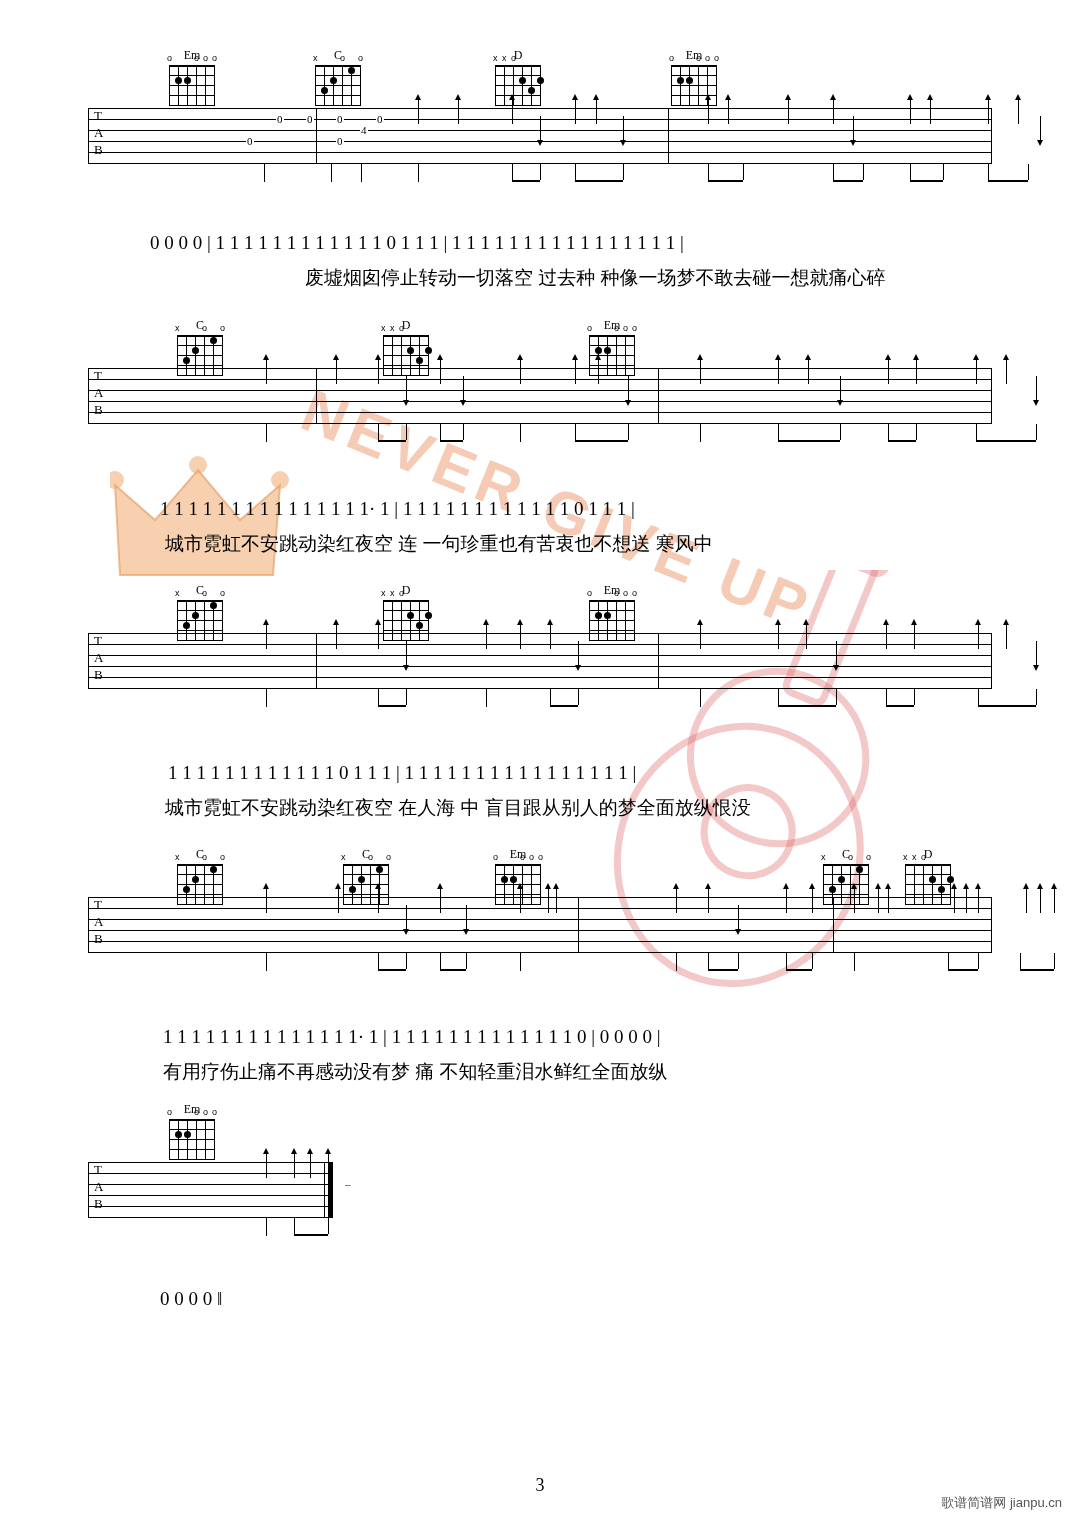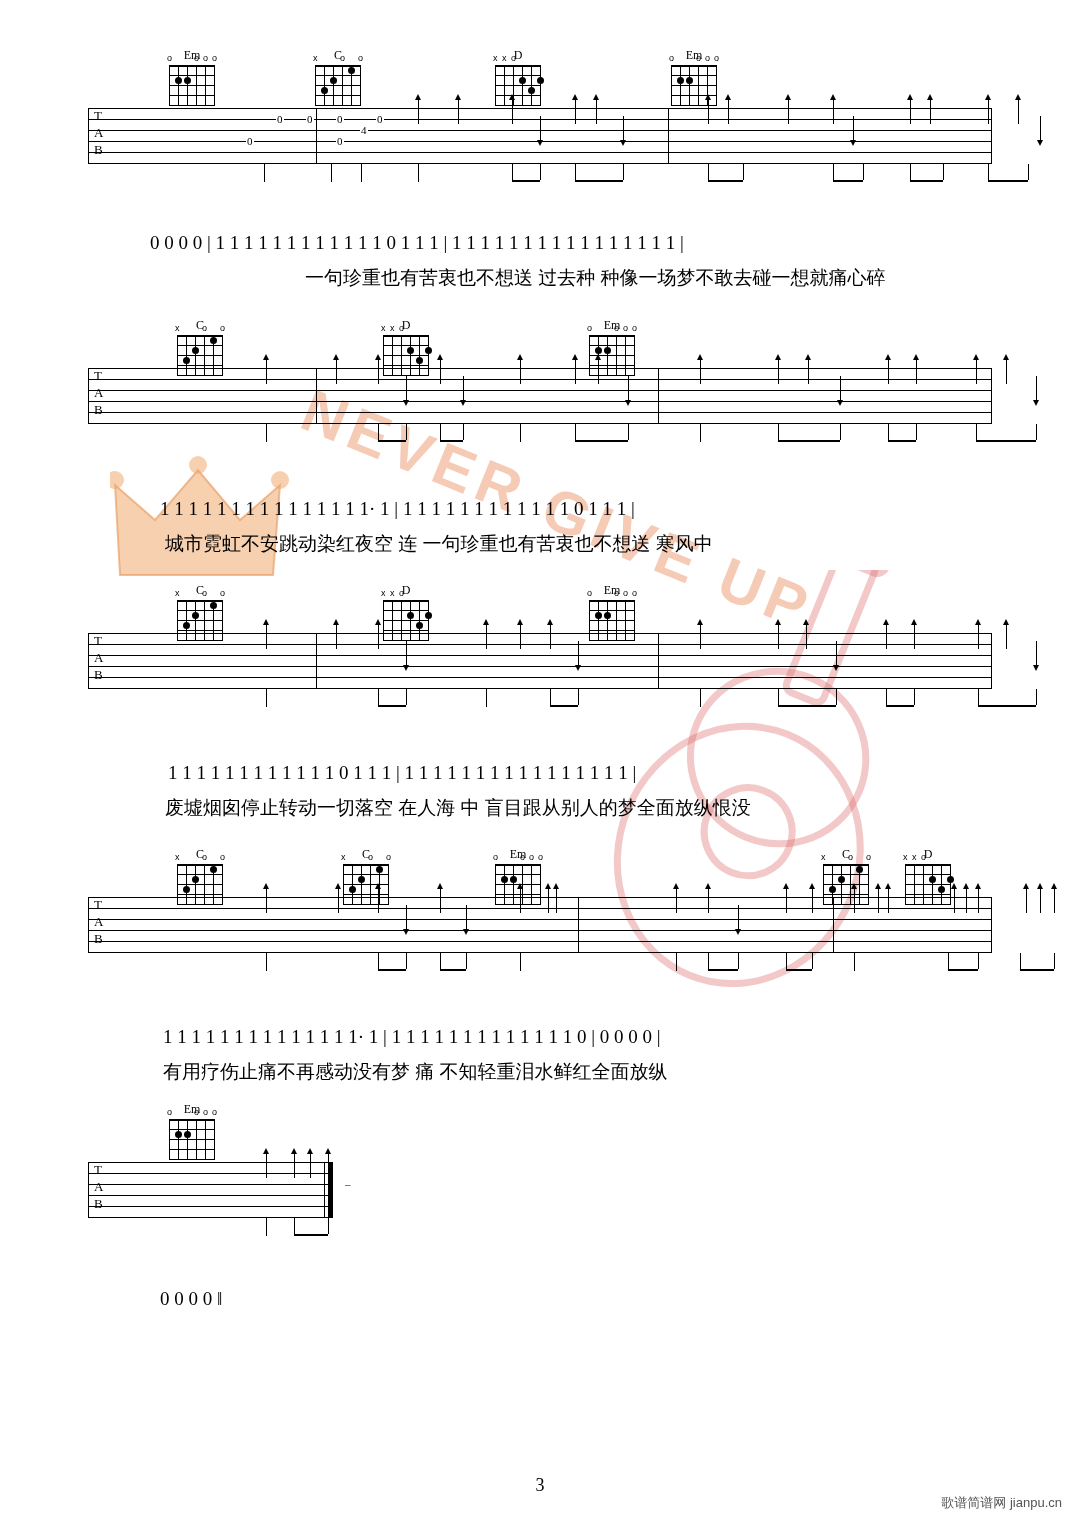--- a/index.html
+++ b/index.html
@@ -295,21 +295,21 @@
     <div class="tabnum" style="left: 188px; top: 6px;">0</div>
     <div class="tabnum" style="left: 218px; top: 6px;">0</div>
     <div class="tabnum" style="left: 248px; top: 6px;">0</div>
     <div class="tabnum" style="left: 288px; top: 6px;">0</div>
     <div class="tabnum" style="left: 272px; top: 17px;">4</div>
     <div class="tabnum" style="left: 158px; top: 28px;">0</div>
     <div class="tabnum" style="left: 248px; top: 28px;">0</div>
   </div>
 
 <div class="numrow" id="num1" style="left:150px; top:232px;">0 0 0 0 | 1 1 1 1 1 1 1 1 1 1 1 1 0 1 1 1 | 1 1 1 1 1 1 1 1 1 1 1 1 1 1 1 1 |</div>
-<div class="lyrics" id="lyr1" style="left:305px; top:265px;">一句珍重也有苦衷也不想送 过去种 种像一场梦不敢去碰一想就痛心碎</div>
+<div class="lyrics" id="lyr1" style="left:305px; top:265px;">废墟烟囱停止转动一切落空 过去种 种像一场梦不敢去碰一想就痛心碎</div>
 
 <div class="system" id="sys2" style="left: 88px; top: 368px; width: 904px; height: 58px;">
     <div class="tab-line" style="top: 0px; width: 904px;"></div>
     <div class="tab-line" style="top: 11px; width: 904px;"></div>
     <div class="tab-line" style="top: 22px; width: 904px;"></div>
     <div class="tab-line" style="top: 33px; width: 904px;"></div>
     <div class="tab-line" style="top: 44px; width: 904px;"></div>
     <div class="tab-line" style="top: 55px; width: 904px;"></div>
     <div class="bar-line" style="left: 0px; top: 0px; height: 55px;"></div>
     <div class="bar-line" style="left: 903px; top: 0px; height: 55px;"></div>
@@ -410,21 +410,21 @@
     <div class="stem" style="left: 826px; top: 56px; height: 16px;"></div>
     <div class="beam" style="left: 798px; width: 28px; top: 72px;"></div>
     <div class="stem" style="left: 890px; top: 56px; height: 16px;"></div>
     <div class="stem" style="left: 948px; top: 56px; height: 16px;"></div>
     <div class="beam" style="left: 890px; width: 58px; top: 72px;"></div>
     <div class="stem" style="left: 178px; top: 56px; height: 18px;"></div>
     <div class="stem" style="left: 398px; top: 56px; height: 18px;"></div>
     <div class="stem" style="left: 612px; top: 56px; height: 18px;"></div>
   </div>
 <div class="numrow" id="num3" style="left:168px; top:762px;">1 1 1 1 1 1 1 1 1 1 1 1 0 1 1 1 | 1 1 1 1 1 1 1 1 1 1 1 1 1 1 1 1 |</div>
-<div class="lyrics" id="lyr3" style="left:165px; top:795px;">废墟烟囱停止转动一切落空 在人海 中 盲目跟从别人的梦全面放纵恨没</div>
+<div class="lyrics" id="lyr3" style="left:165px; top:795px;">城市霓虹不安跳动染红夜空 在人海 中 盲目跟从别人的梦全面放纵恨没</div>
 
 <div class="system" id="sys4" style="left: 88px; top: 897px; width: 904px; height: 58px;">
     <div class="tab-line" style="top: 0px; width: 904px;"></div>
     <div class="tab-line" style="top: 11px; width: 904px;"></div>
     <div class="tab-line" style="top: 22px; width: 904px;"></div>
     <div class="tab-line" style="top: 33px; width: 904px;"></div>
     <div class="tab-line" style="top: 44px; width: 904px;"></div>
     <div class="tab-line" style="top: 55px; width: 904px;"></div>
     <div class="bar-line" style="left: 0px; top: 0px; height: 55px;"></div>
     <div class="bar-line" style="left: 903px; top: 0px; height: 55px;"></div>

